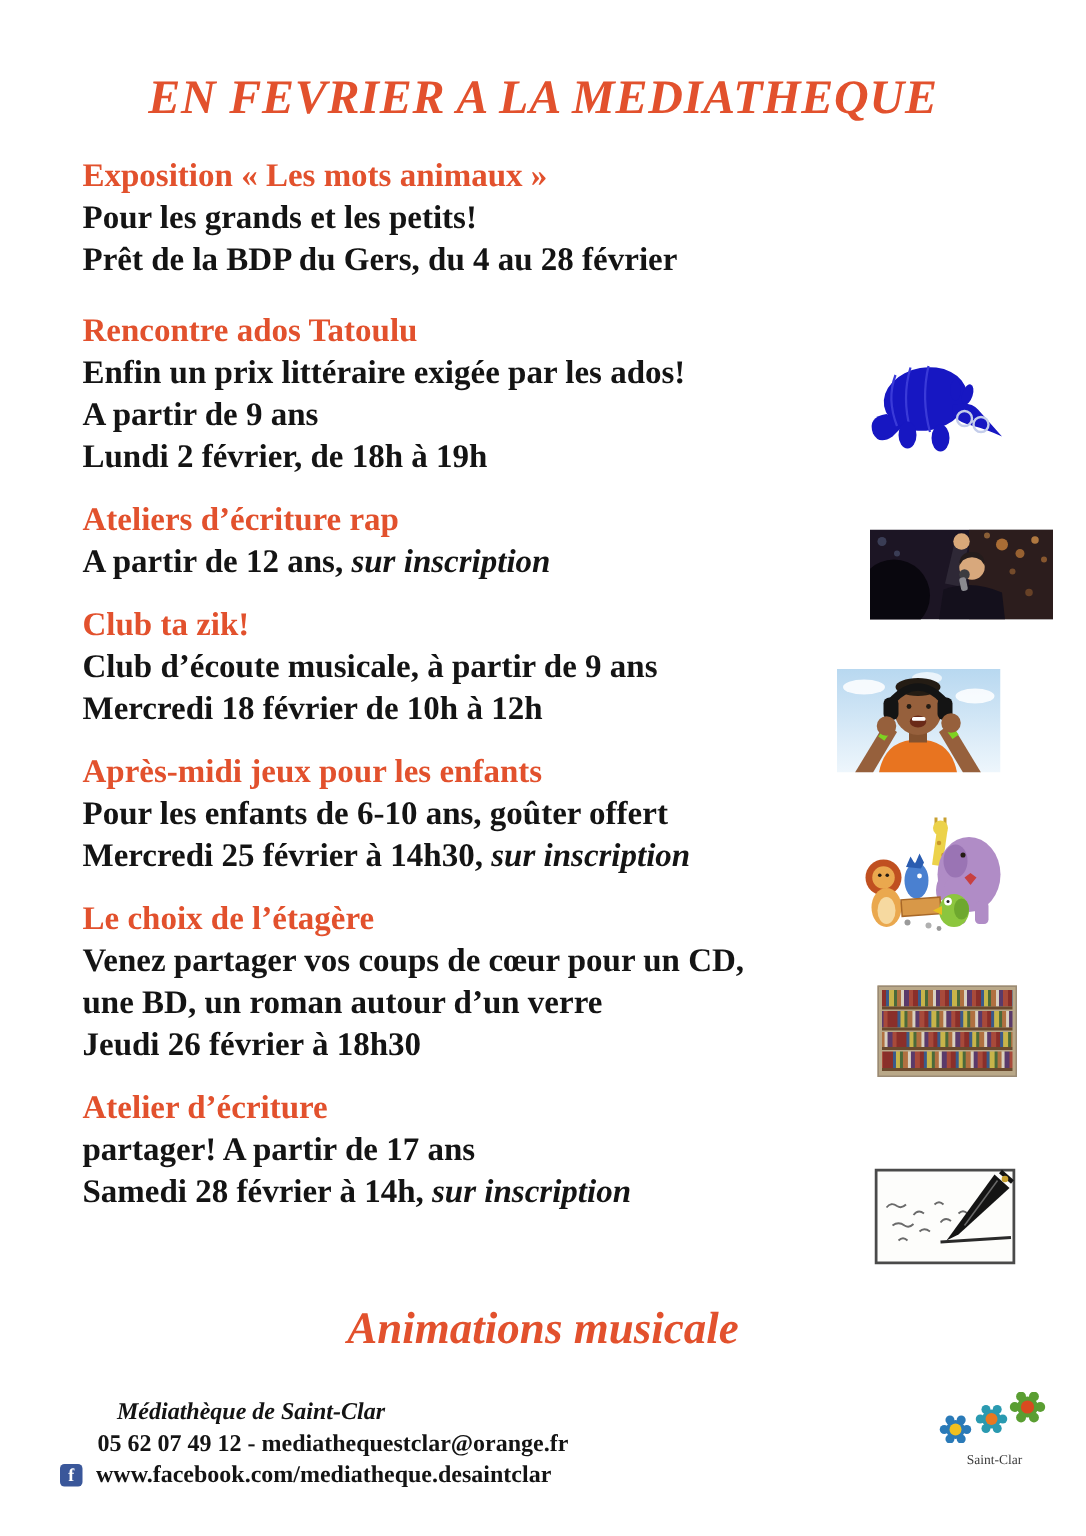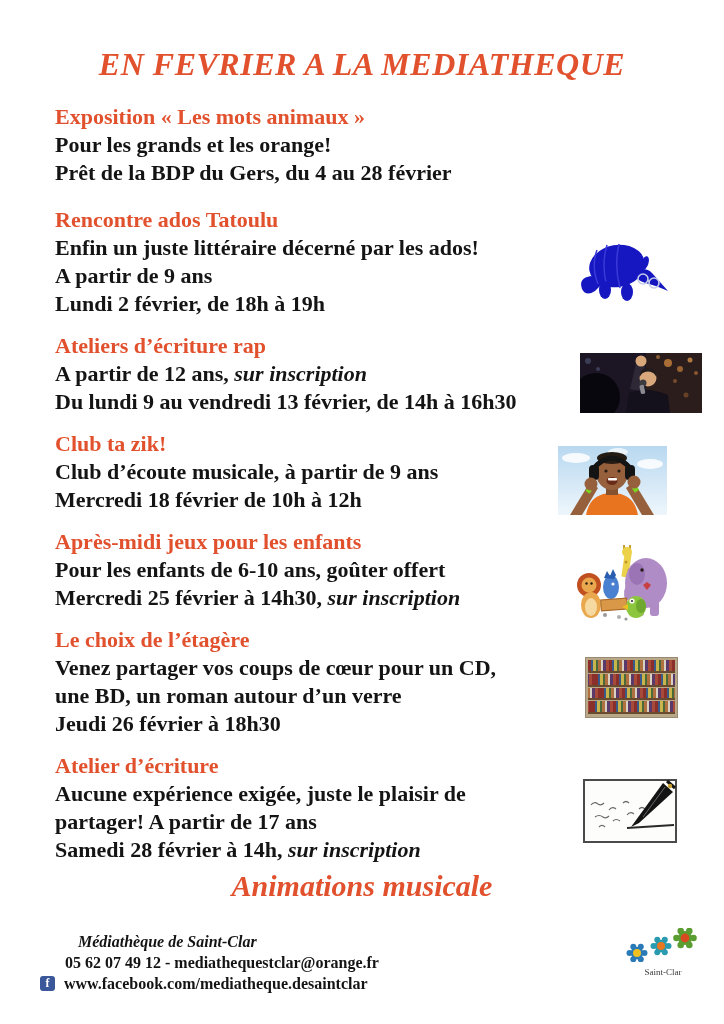--- a/index.html
+++ b/index.html
@@ -62,35 +62,34 @@
 <body>
 
 <div class="page">
 
   <h1 class="title">EN FEVRIER A LA MEDIATHEQUE</h1>
 
   <div class="sections">
 
     <section class="section">
       <h2 class="sec-title">Exposition « Les mots animaux »</h2>
-      <div class="line">Pour les grands et les orange!</div>
+      <div class="line">Pour les grands et les petits!</div>
       <div class="line">Prêt de la BDP du Gers, du 4 au 28 février</div>
     </section>
 
     <section class="section">
       <h2 class="sec-title">Rencontre ados Tatoulu</h2>
-      <div class="line">Enfin un juste littéraire décerné par les ados!</div>
+      <div class="line">Enfin un prix littéraire exigée par les ados!</div>
       <div class="line">A partir de 9 ans</div>
       <div class="line">Lundi 2 février, de 18h à 19h</div>
     </section>
 
     <section class="section">
       <h2 class="sec-title">Ateliers d’écriture rap</h2>
       <div class="line"><span>A partir de 12 ans, </span><span class="it">sur inscription</span></div>
-      <div class="line">Du lundi 9 au vendredi 13 février, de 14h à 16h30</div>
     </section>
 
     <section class="section">
       <h2 class="sec-title">Club ta zik!</h2>
       <div class="line">Club d’écoute musicale, à partir de 9 ans</div>
       <div class="line">Mercredi 18 février de 10h à 12h</div>
     </section>
 
     <section class="section">
       <h2 class="sec-title">Après-midi jeux pour les enfants</h2>
@@ -100,21 +99,20 @@
 
     <section class="section">
       <h2 class="sec-title">Le choix de l’étagère</h2>
       <div class="line">Venez partager vos coups de cœur pour un CD,</div>
       <div class="line">une BD, un roman autour d’un verre</div>
       <div class="line">Jeudi 26 février à 18h30</div>
     </section>
 
     <section class="section">
       <h2 class="sec-title">Atelier d’écriture</h2>
-      <div class="line">Aucune expérience exigée, juste le plaisir de</div>
       <div class="line">partager! A partir de 17 ans</div>
       <div class="line"><span>Samedi 28 février à 14h, </span><span class="it">sur inscription</span></div>
     </section>
 
   </div>
 
   <div class="figure fig-armadillo">
     <svg width="95" height="76" viewBox="0 0 95 76">
       <path d="M16 44 q-13 2 -9 13 q4 8 13 2 l9 -9 z" fill="#1717C2"></path>
       <ellipse cx="42" cy="34" rx="28" ry="21" fill="#1717C2" transform="rotate(-10 42 34)"></ellipse>

